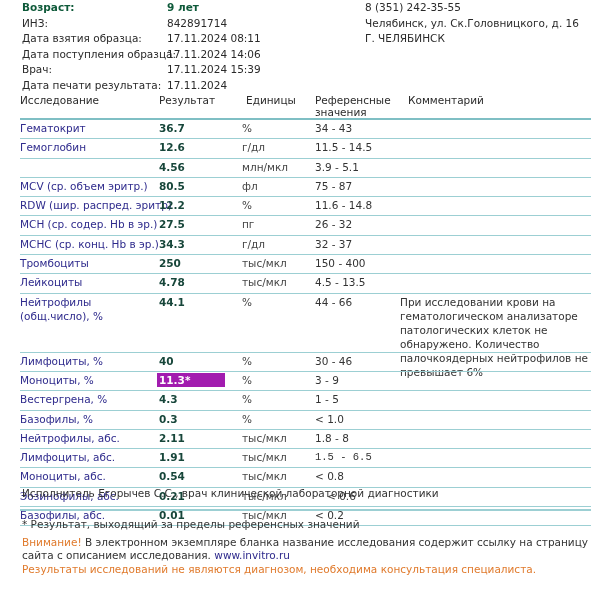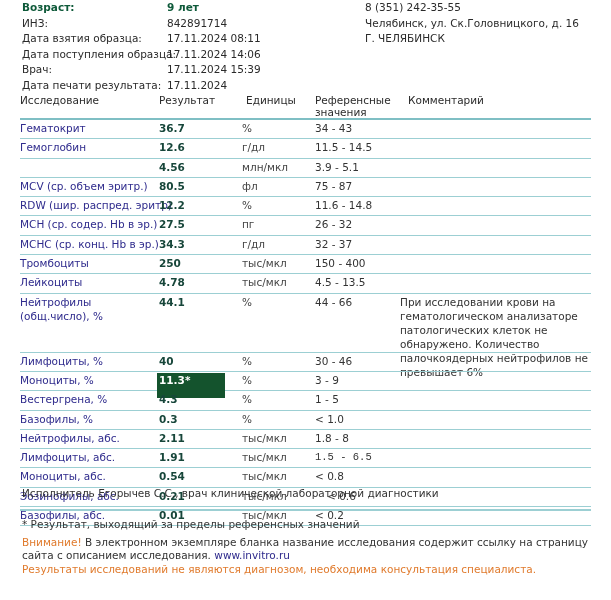--- a/index.html
+++ b/index.html
@@ -14,21 +14,21 @@
     .lab { position: absolute; left: 337px; top: 0px; margin-left: 28px; }
     .lab div { height: 15.5px; line-height: 15.5px; white-space: nowrap; }
 
     .tbl { position: absolute; left: 20px; top: 94px; width: 571px; }
     .th { position: relative; height: 24px; border-bottom: 2px solid #7fbfc4; }
     .th span { position: absolute; top: 0; line-height: 12px; color: #2a2a2a; }
     .row { position: relative; border-bottom: 1.5px solid #9ccfd3; min-height: 16px; }
     .row span { position: absolute; top: 1px; line-height: 14px; }
     .c-name { left: 0; width: 136px; color: #2e2a8c; }
     .c-res { left: 137px; width: 68px; font-weight: bold; color: #17463a; padding-left: 2px; box-sizing: border-box; }
-    .c-res.flag { background: #14532d; color: #ffffff; height: 25px; top: 1px; }
+    .c-res.flag { background: #a21caf; color: #ffffff; height: 14px; top: 1px; }
     .c-unit { left: 222px; color: #444; }
     .c-ref { left: 295px; color: #333; }
     .c-com { left: 380px; width: 195px; color: #333; white-space: normal; }
     .c-name.plain { color: #333; }
 
     .executor { position: absolute; left: 22px; top: 487px; color: #333; white-space: nowrap; }
     .sep { position: absolute; left: 20px; top: 509px; width: 571px; border-top: 2px solid #9ccfd3; }
     .footnote { position: absolute; left: 22px; top: 518px; color: #333; white-space: nowrap; }
     .attention { position: absolute; left: 22px; top: 536px; width: 580px; line-height: 13px; color: #333; }
     .attention .warn { color: #e07a2c; }

